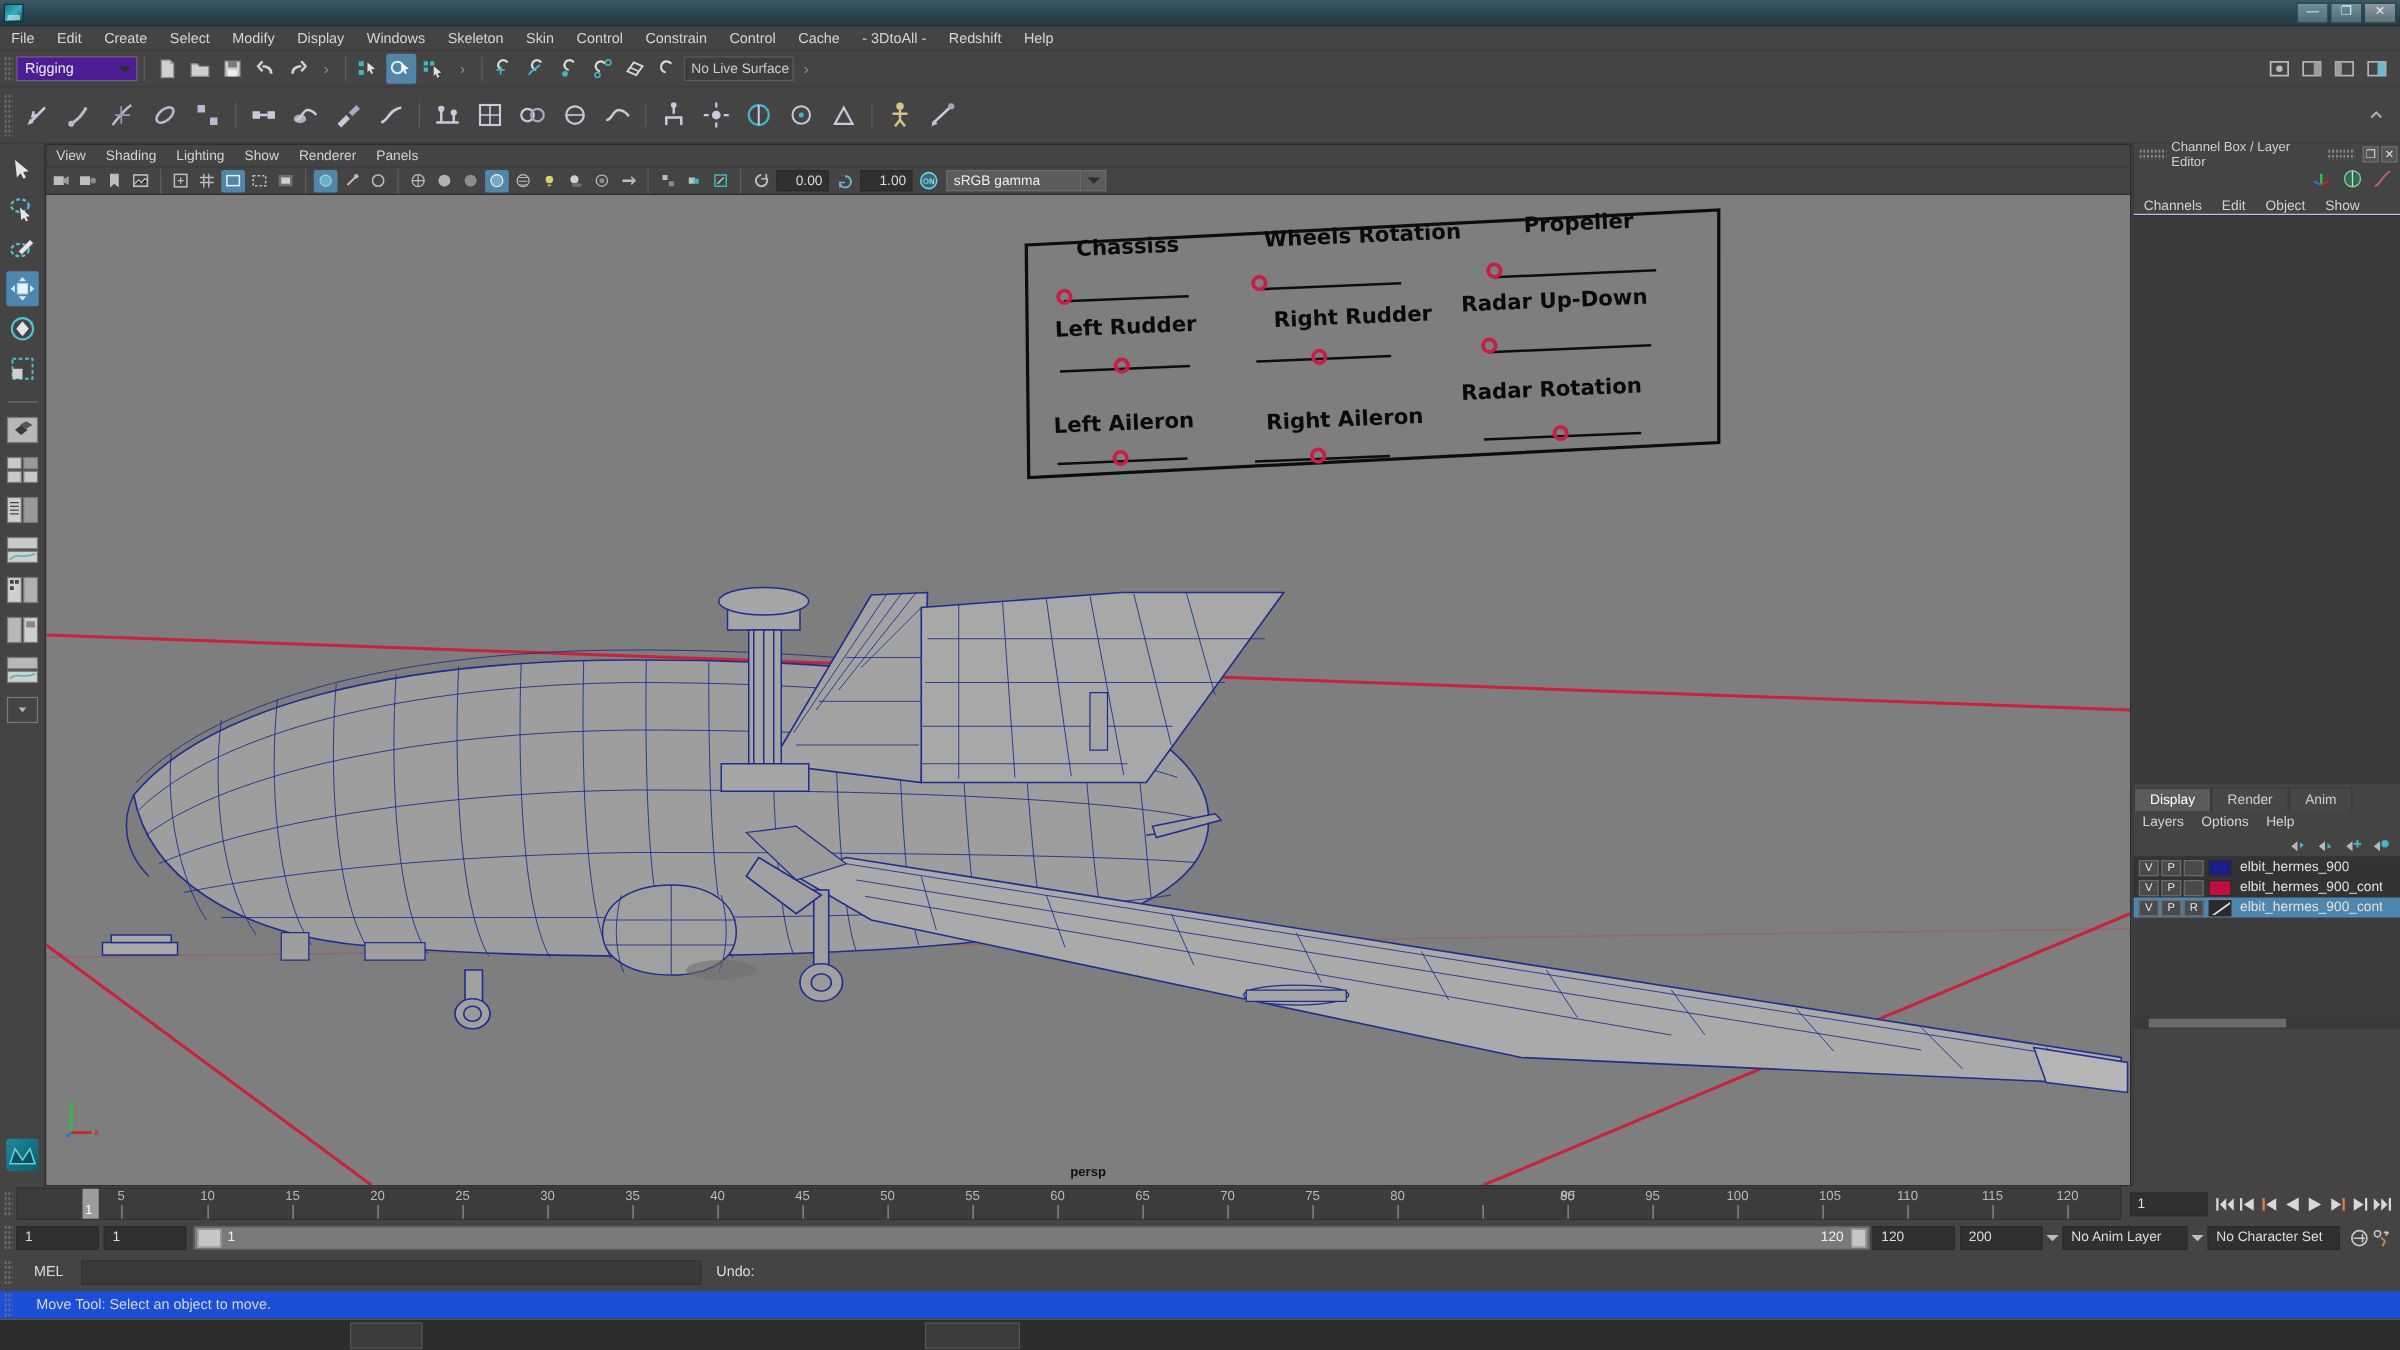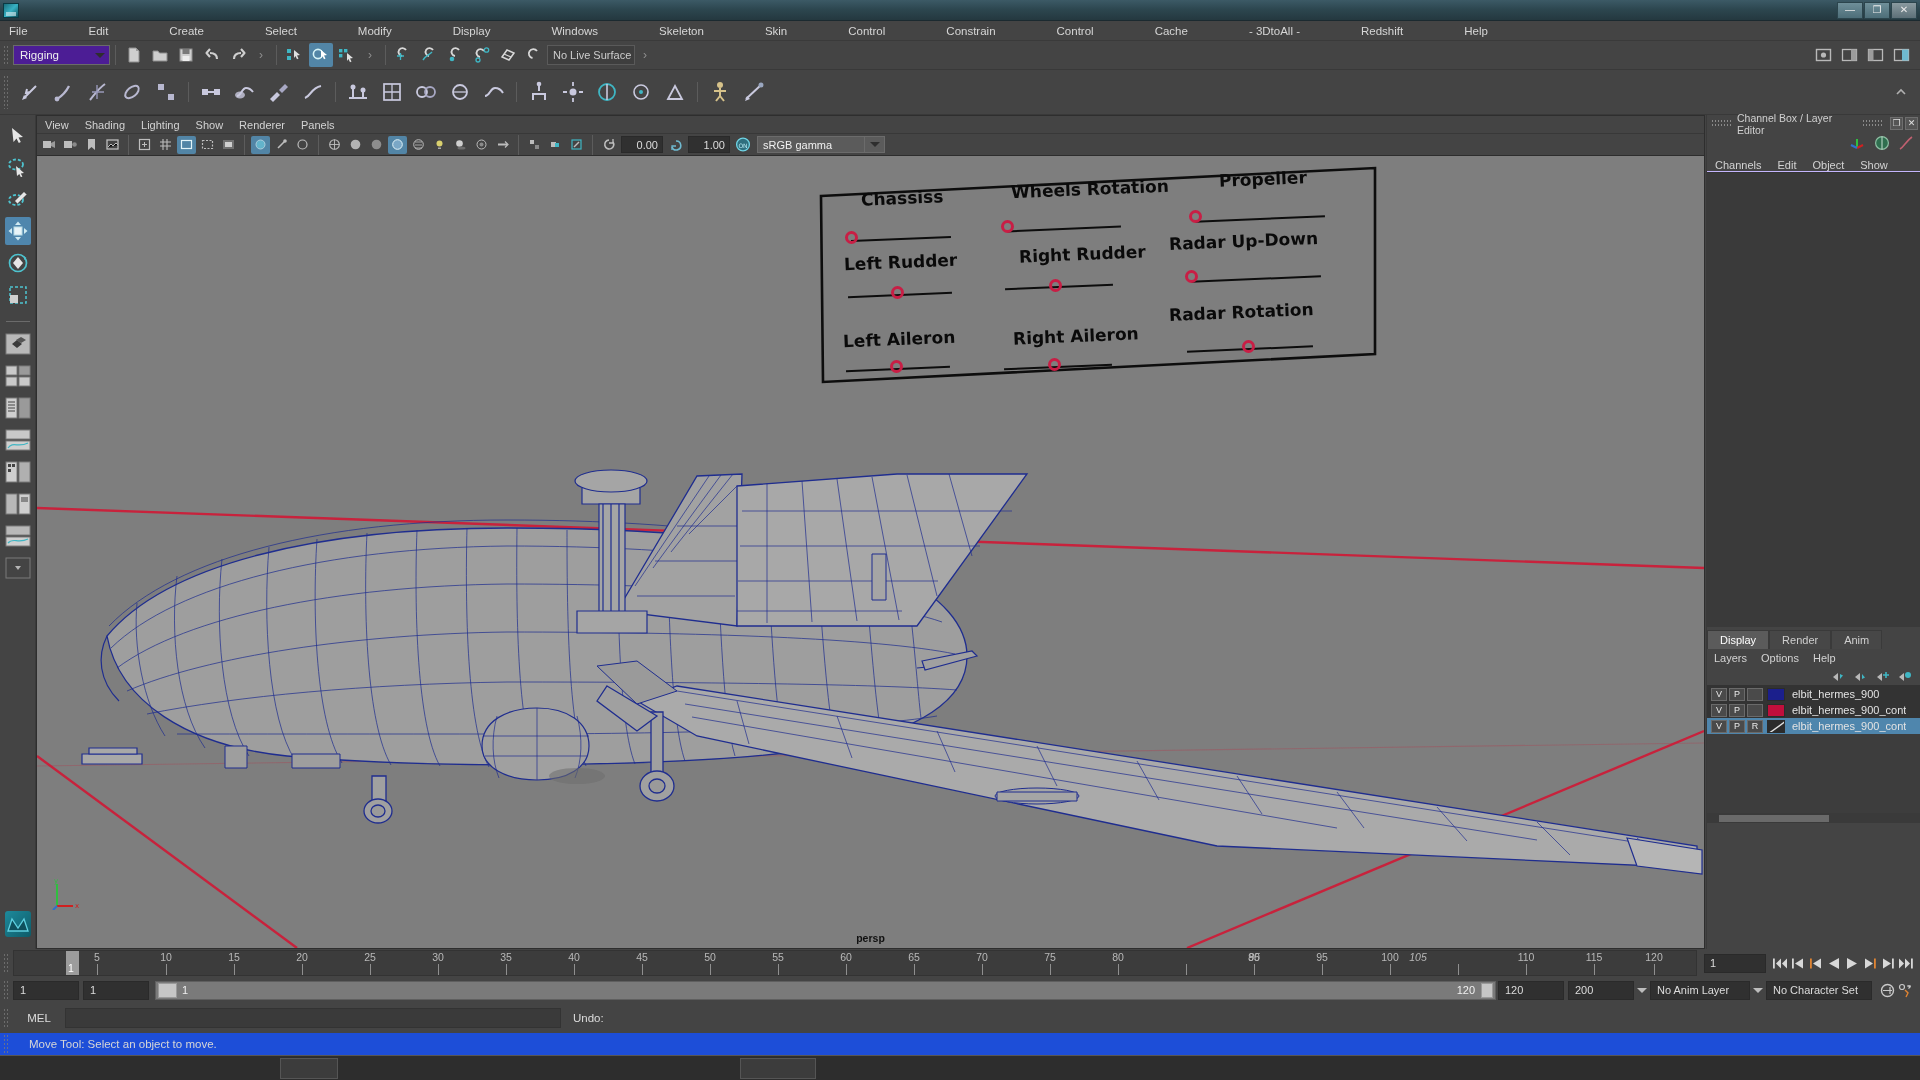--- a/index.html
+++ b/index.html
@@ -41,21 +41,20 @@
     display: flex; align-items: center; justify-content: center;
     color: #eaeaea; font-size: 10px; line-height: 1;
   }
   .win-btn.close { background: linear-gradient(to bottom,#8a9aa0,#5d7078); margin-right: 3px;}
 
   
   .menubar {
     position: absolute; left: 0; top: 21px; width: 1920px; height: 20px;
     background: #444444; display: flex; align-items: center;
     border-bottom: 1px solid #3a3a3a;
-    gap: 43px;
   }
   .menu-item {
     font-size: 11.5px; color: #d6d6d6; padding: 2px 9px; white-space: nowrap;
     line-height: 14px;
   }
 
   
   .toolbar-row1 {
     position: absolute; left: 0; top: 41px; width: 1920px; height: 29px;
     background: #444444; display: flex; align-items: center;
@@ -1247,21 +1246,21 @@
       <div class="ticklabel" style="left:1104px;">80</div>
       <div class="tick" style="left:1104px;"></div>
       <div class="ticklabel" style="left:1240px;font-style:italic;">85</div>
       <div class="tick" style="left:1172px;"></div>
       <div class="ticklabel" style="left:1240px;">90</div>
       <div class="tick" style="left:1240px;"></div>
       <div class="ticklabel" style="left:1308px;">95</div>
       <div class="tick" style="left:1308px;"></div>
       <div class="ticklabel" style="left:1376px;">100</div>
       <div class="tick" style="left:1376px;"></div>
-      <div class="ticklabel" style="left:1404px;font-style:italic;">105</div>
+      <div class="ticklabel" style="left:1450px;">105</div>
       <div class="tick" style="left:1444px;"></div>
       <div class="ticklabel" style="left:1512px;">110</div>
       <div class="tick" style="left:1512px;"></div>
       <div class="ticklabel" style="left:1580px;">115</div>
       <div class="tick" style="left:1580px;"></div>
       <div class="ticklabel" style="left:1640px;">120</div>
       <div class="tick" style="left:1640px;"></div>
     </div>
 
     <div class="cur-frame-box">1</div>

